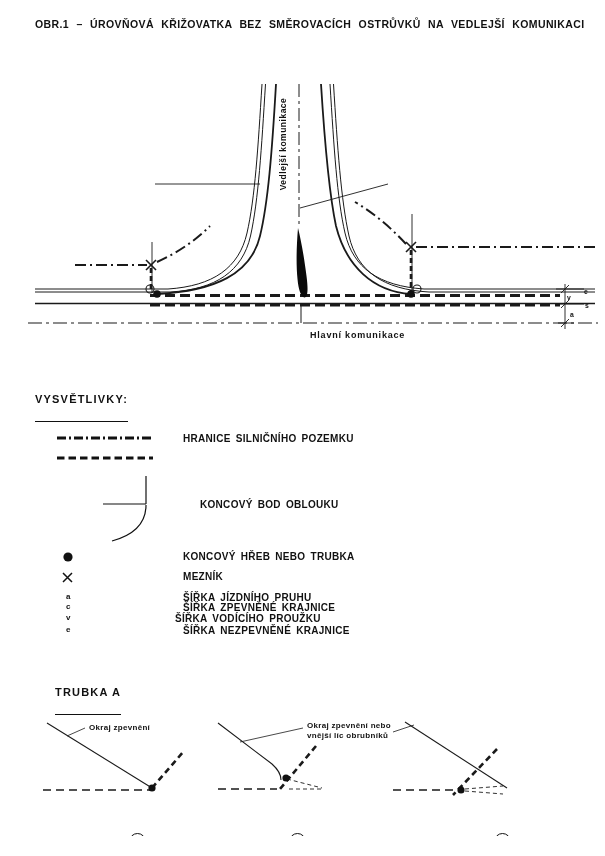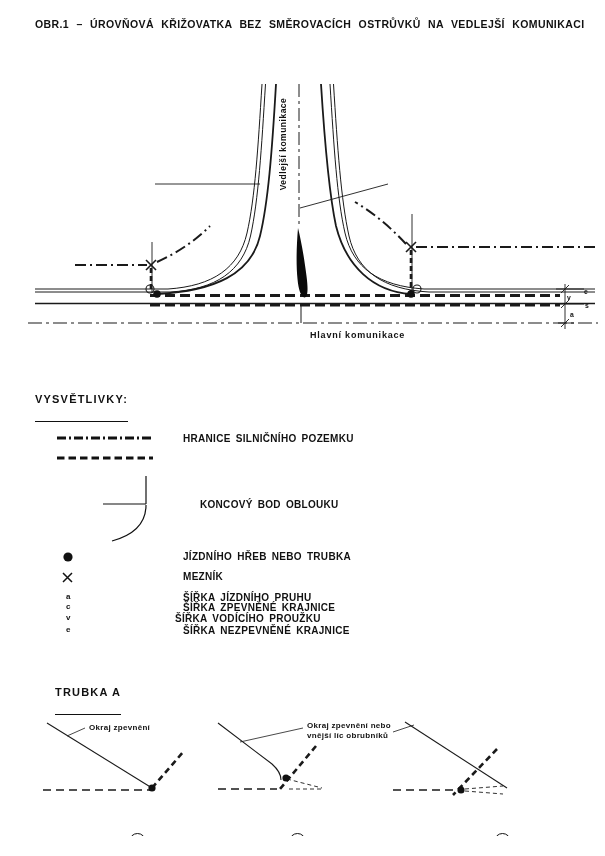--- a/index.html
+++ b/index.html
@@ -122,21 +122,21 @@
       <path d="M46,2 V30"></path>
       <path d="M3,30 H46"></path>
       <path d="M46,31 C46,49 34,61 12,67"></path>
     </g>
   </svg>
   <div class="abs leg-label" style="left:200px;top:499px;">KONCOVÝ BOD OBLOUKU</div>
 
   <svg class="abs" style="left:62px;top:551px;" width="12" height="12" viewBox="0 0 12 12">
     <circle cx="6" cy="6" r="4.6" fill="#111"></circle>
   </svg>
-  <div class="abs leg-label" style="left:183px;top:551px;">JÍZDNÍHO HŘEB NEBO TRUBKA</div>
+  <div class="abs leg-label" style="left:183px;top:551px;">KONCOVÝ HŘEB NEBO TRUBKA</div>
 
   <svg class="abs" style="left:61px;top:571px;" width="13" height="13" viewBox="0 0 13 13">
     <path d="M2,2 L11,11 M2,11 L11,2" stroke="#111" stroke-width="1.5"></path>
   </svg>
   <div class="abs leg-label" style="left:183px;top:571px;">MEZNÍK</div>
 
   <div class="abs dim-letter" style="left:66px;top:592px;">a</div>
   <div class="abs leg-label" style="left:183px;top:592px;">ŠÍŘKA JÍZDNÍHO PRUHU</div>
 
   <div class="abs dim-letter" style="left:66px;top:602px;">c</div>

